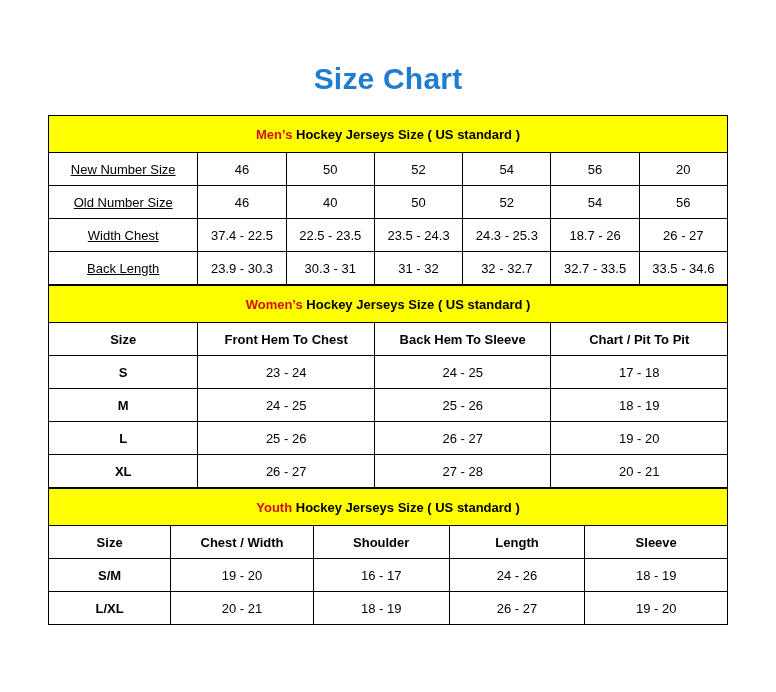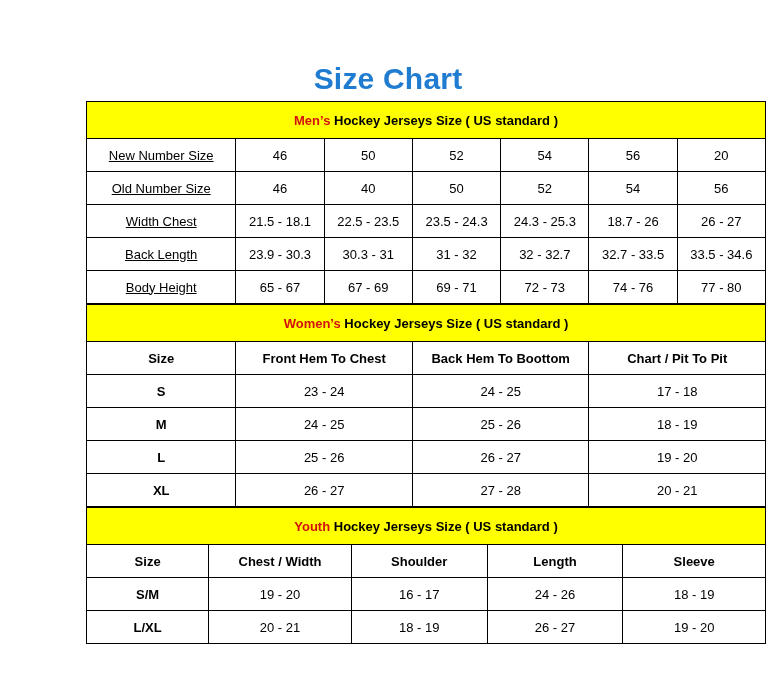--- a/index.html
+++ b/index.html
@@ -19,32 +19,31 @@
     width: 776px;
     height: 692px;
     box-sizing: border-box;
   }
   .title {
     text-align: center;
     color: #1f7cd0;
     font-size: 30px;
     font-weight: bold;
     padding-top: 62px;
-    padding-bottom: 5px;
+    padding-bottom: 19px;
     letter-spacing: 0.2px;
   }
   .chart-wrap {
     width: 680px;
     margin: 0 auto;
   }
   table.size-table {
     border-collapse: collapse;
     width: 100%;
     table-layout: fixed;
-    margin-left: 38px;
   }
   table.size-table td {
     border: 1px solid #000000;
     text-align: center;
     vertical-align: middle;
     font-size: 13px;
     height: 28px;
     padding: 2px 2px;
   }
   .banner {
@@ -103,63 +102,54 @@
           <td class="rowlabel">Old Number Size</td>
           <td>46</td>
           <td>40</td>
           <td>50</td>
           <td>52</td>
           <td>54</td>
           <td>56</td>
         </tr>
         <tr>
           <td class="rowlabel">Width Chest</td>
-          <td>21.5 - 18.1</td>
+          <td>37.4 - 22.5</td>
           <td>22.5 - 23.5</td>
           <td>23.5 - 24.3</td>
           <td>24.3 - 25.3</td>
           <td>18.7 - 26</td>
           <td>26 - 27</td>
         </tr>
         <tr>
           <td class="rowlabel">Back Length</td>
           <td>23.9 - 30.3</td>
           <td>30.3 - 31</td>
           <td>31 - 32</td>
           <td>32 - 32.7</td>
           <td>32.7 - 33.5</td>
           <td>33.5 - 34.6</td>
-        </tr>
-        <tr>
-          <td class="rowlabel">Body Height</td>
-          <td>65 - 67</td>
-          <td>67 - 69</td>
-          <td>69 - 71</td>
-          <td>72 - 73</td>
-          <td>74 - 76</td>
-          <td>77 - 80</td>
         </tr>
       </tbody>
     </table>
 
     <table class="size-table">
       <colgroup>
         <col style="width:22%">
           <col style="width:26%">
           <col style="width:26%">
           <col style="width:26%">
       </colgroup>
       <tbody>
         <tr>
           <td class="banner" colspan="4"><span class="hl">Women’s</span><span> Hockey Jerseys Size ( US standard )</span></td>
         </tr>
         <tr>
           <td class="hdr">Size</td>
           <td class="hdr">Front Hem To Chest</td>
-          <td class="hdr">Back Hem To Boottom</td>
+          <td class="hdr">Back Hem To Sleeve</td>
           <td class="hdr">Chart / Pit To Pit</td>
         </tr>
         <tr>
           <td class="rowlabel-b">S</td>
           <td>23 - 24</td>
           <td>24 - 25</td>
           <td>17 - 18</td>
         </tr>
         <tr>
           <td class="rowlabel-b">M</td>

